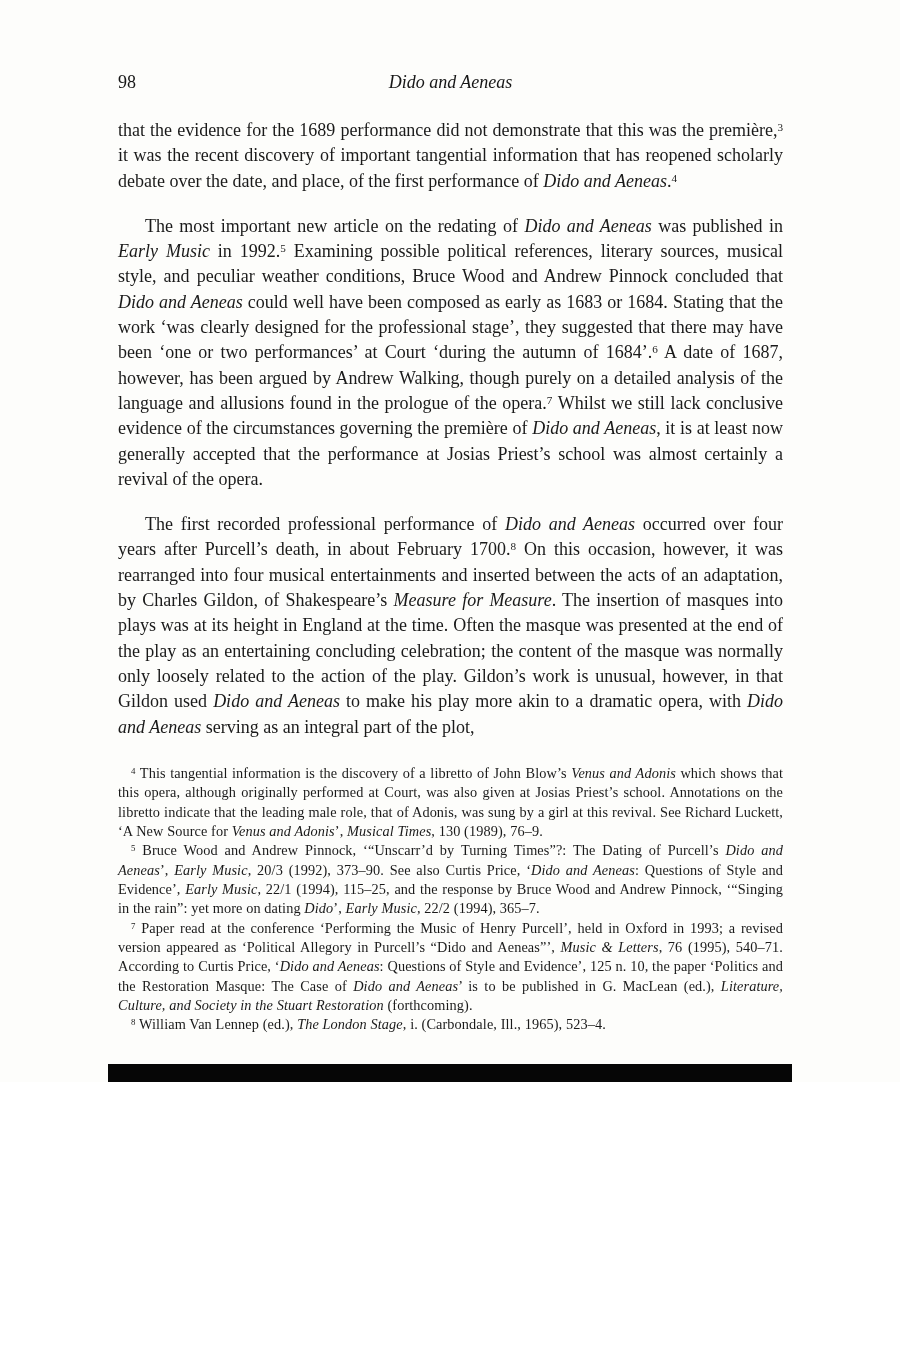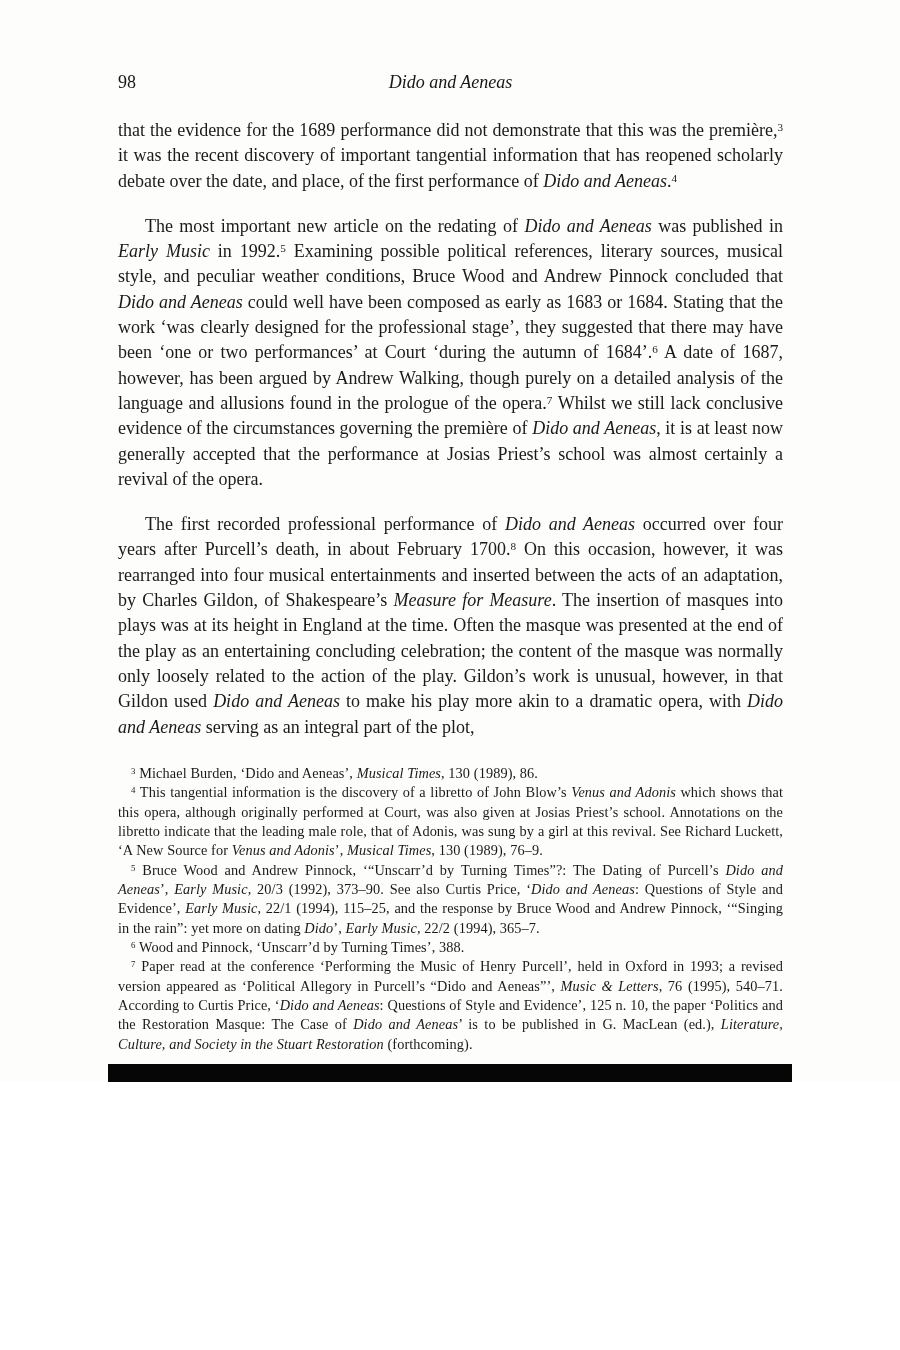--- a/index.html
+++ b/index.html
@@ -80,21 +80,20 @@
     <div class="running-head">
       <span class="page-num">98</span>
       <span class="running-title">Dido and Aeneas</span>
     </div>
     <div class="body-text">
         <p class="para"><span class="">that the evidence for the 1689 performance did not demonstrate that this was the première,</span><sup class="fn-ref">3</sup><span class=""> it was the recent discovery of important tangential information that has reopened scholarly debate over the date, and place, of the first performance of </span><span class="it">Dido and Aeneas</span><span class="">.</span><sup class="fn-ref">4</sup></p>
         <p class="para indent"><span class="">The most important new article on the redating of </span><span class="it">Dido and Aeneas</span><span class=""> was published in </span><span class="it">Early Music</span><span class=""> in 1992.</span><sup class="fn-ref">5</sup><span class=""> Examining possible political references, literary sources, musical style, and peculiar weather conditions, Bruce Wood and Andrew Pinnock concluded that </span><span class="it">Dido and Aeneas</span><span class=""> could well have been composed as early as 1683 or 1684. Stating that the work ‘was clearly designed for the professional stage’, they suggested that there may have been ‘one or two performances’ at Court ‘during the autumn of 1684’.</span><sup class="fn-ref">6</sup><span class=""> A date of 1687, however, has been argued by Andrew Walking, though purely on a detailed analysis of the language and allusions found in the prologue of the opera.</span><sup class="fn-ref">7</sup><span class=""> Whilst we still lack conclusive evidence of the circumstances governing the première of </span><span class="it">Dido and Aeneas</span><span class="">, it is at least now generally accepted that the performance at Josias Priest’s school was almost certainly a revival of the opera.</span></p>
         <p class="para indent"><span class="">The first recorded professional performance of </span><span class="it">Dido and Aeneas</span><span class=""> occurred over four years after Purcell’s death, in about February 1700.</span><sup class="fn-ref">8</sup><span class=""> On this occasion, however, it was rearranged into four musical entertainments and inserted between the acts of an adaptation, by Charles Gildon, of Shakespeare’s </span><span class="it">Measure for Measure</span><span class="">. The insertion of masques into plays was at its height in England at the time. Often the masque was presented at the end of the play as an entertaining concluding celebration; the content of the masque was normally only loosely related to the action of the play. Gildon’s work is unusual, however, in that Gildon used </span><span class="it">Dido and Aeneas</span><span class=""> to make his play more akin to a dramatic opera, with </span><span class="it">Dido and Aeneas</span><span class=""> serving as an integral part of the plot,</span></p>
       </div>
     <div class="footnotes">
-        <p class="footnote"><sup class="fn-num">3</sup><span class=""> Michael Burden, ‘Dido and Aeneas’, </span><span class="it">Musical Times</span><span class="">, 130 (1989), 86.</span></p>
         <p class="footnote"><sup class="fn-num">4</sup><span class=""> This tangential information is the discovery of a libretto of John Blow’s </span><span class="it">Venus and Adonis</span><span class=""> which shows that this opera, although originally performed at Court, was also given at Josias Priest’s school. Annotations on the libretto indicate that the leading male role, that of Adonis, was sung by a girl at this revival. See Richard Luckett, ‘A New Source for </span><span class="it">Venus and Adonis</span><span class="">’, </span><span class="it">Musical Times</span><span class="">, 130 (1989), 76–9.</span></p>
         <p class="footnote"><sup class="fn-num">5</sup><span class=""> Bruce Wood and Andrew Pinnock, ‘“Unscarr’d by Turning Times”?: The Dating of Purcell’s </span><span class="it">Dido and Aeneas</span><span class="">’, </span><span class="it">Early Music</span><span class="">, 20/3 (1992), 373–90. See also Curtis Price, ‘</span><span class="it">Dido and Aeneas</span><span class="">: Questions of Style and Evidence’, </span><span class="it">Early Music</span><span class="">, 22/1 (1994), 115–25, and the response by Bruce Wood and Andrew Pinnock, ‘“Singing in the rain”: yet more on dating </span><span class="it">Dido</span><span class="">’, </span><span class="it">Early Music</span><span class="">, 22/2 (1994), 365–7.</span></p>
-        <p class="footnote"><sup class="fn-num">6</sup><span class=""> Wood and Pinnock, ‘Unscarr’d by Turning Times’, 388.</span></p>
         <p class="footnote"><sup class="fn-num">7</sup><span class=""> Paper read at the conference ‘Performing the Music of Henry Purcell’, held in Oxford in 1993; a revised version appeared as ‘Political Allegory in Purcell’s “Dido and Aeneas”’, </span><span class="it">Music &amp; Letters</span><span class="">, 76 (1995), 540–71. According to Curtis Price, ‘</span><span class="it">Dido and Aeneas</span><span class="">: Questions of Style and Evidence’, 125 n. 10, the paper ‘Politics and the Restoration Masque: The Case of </span><span class="it">Dido and Aeneas</span><span class="">’ is to be published in G. MacLean (ed.), </span><span class="it">Literature, Culture, and Society in the Stuart Restoration</span><span class=""> (forthcoming).</span></p>
+        <p class="footnote"><sup class="fn-num">8</sup><span class=""> William Van Lennep (ed.), </span><span class="it">The London Stage</span><span class="">, i. (Carbondale, Ill., 1965), 523–4.</span></p>
       </div>
   </div>
   <div class="scan-bar"></div>
 </div>
 
 </body></html>

